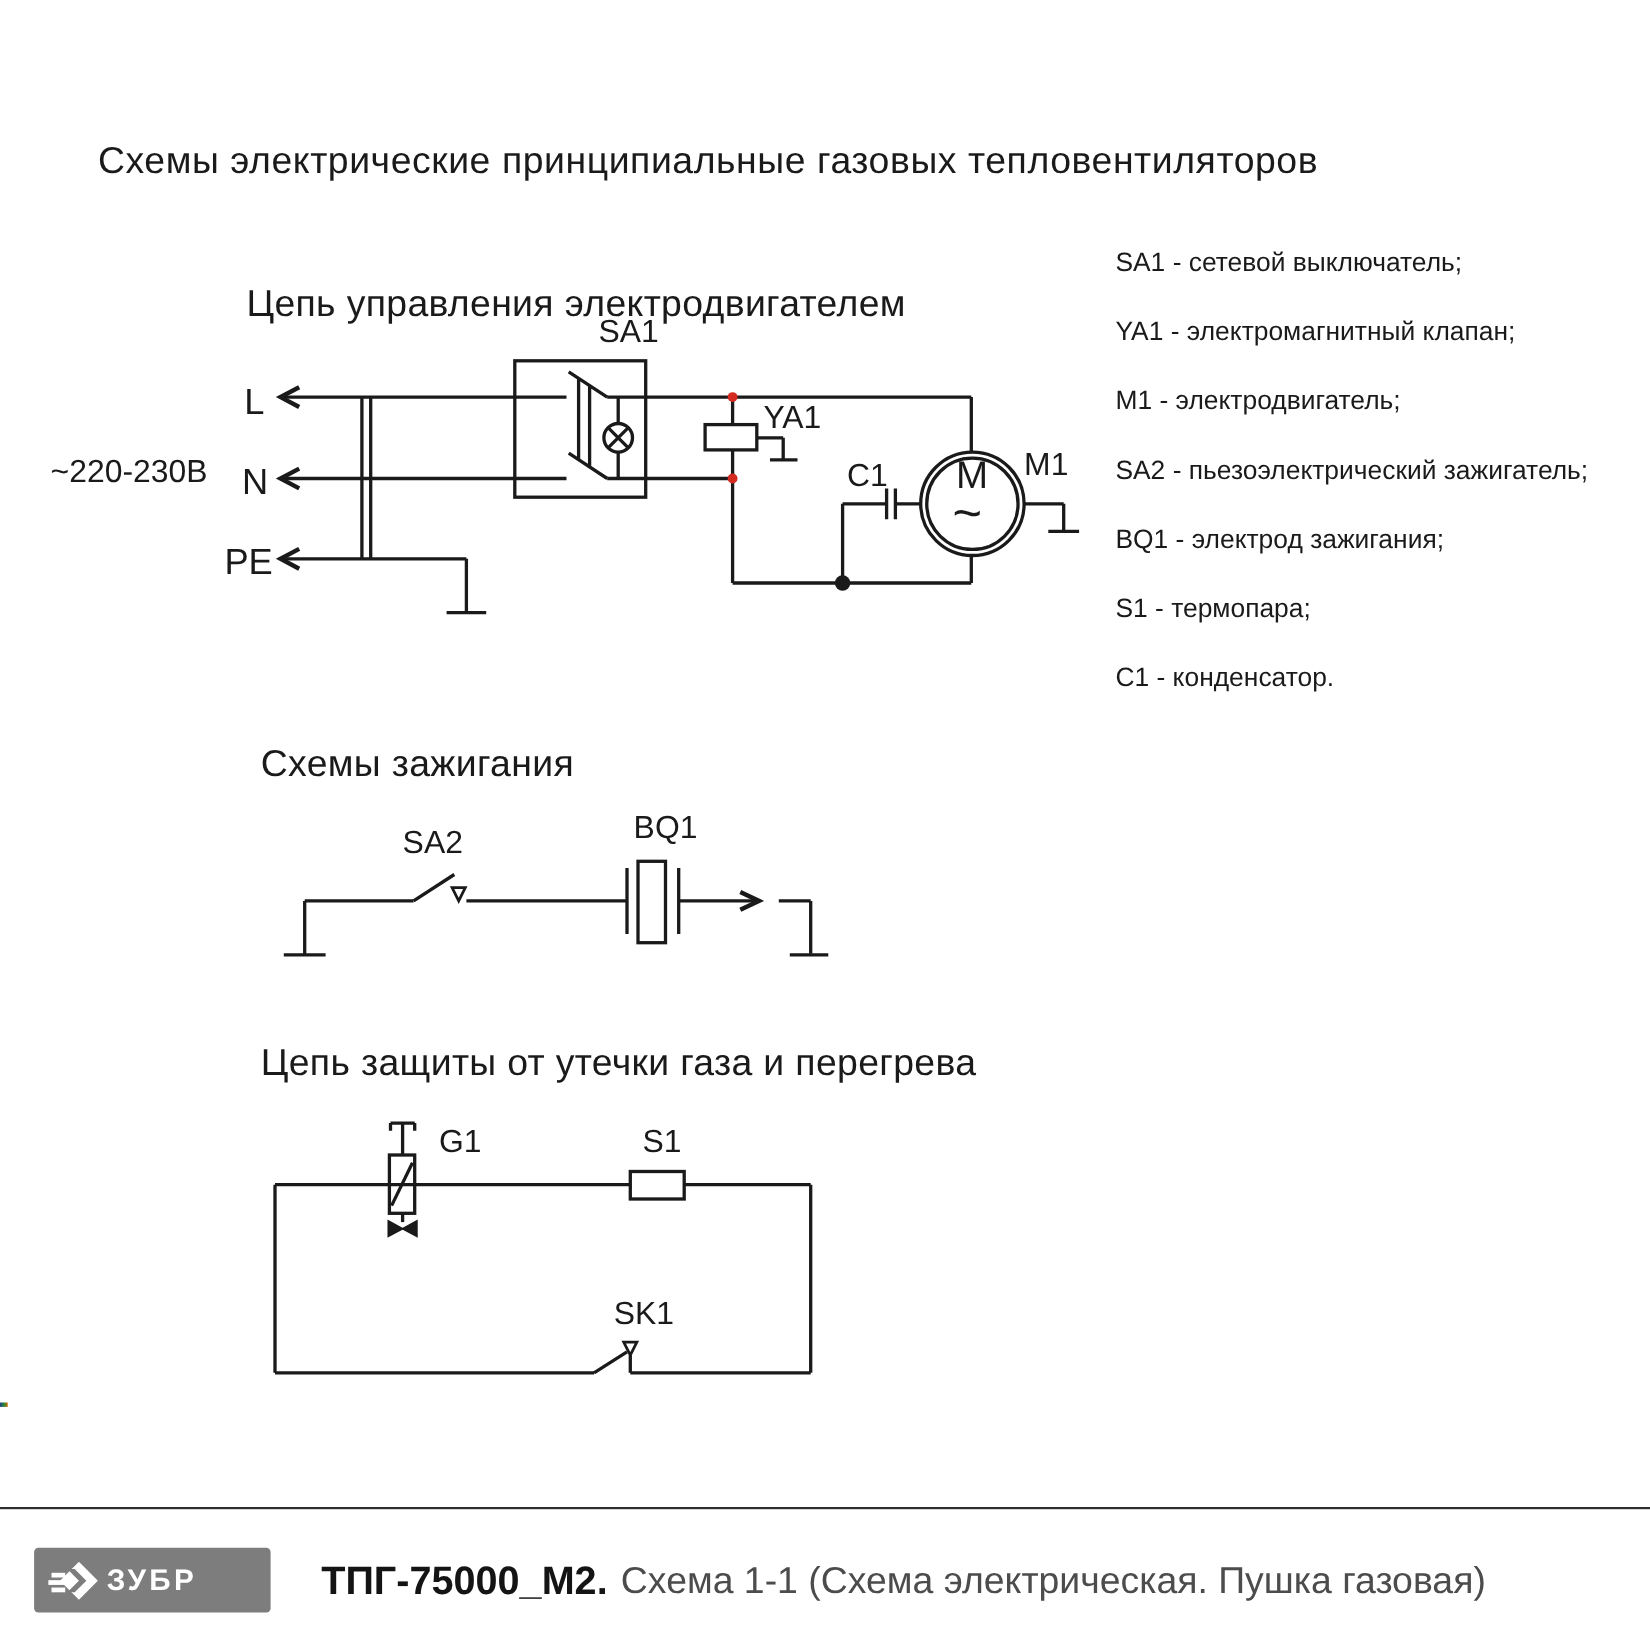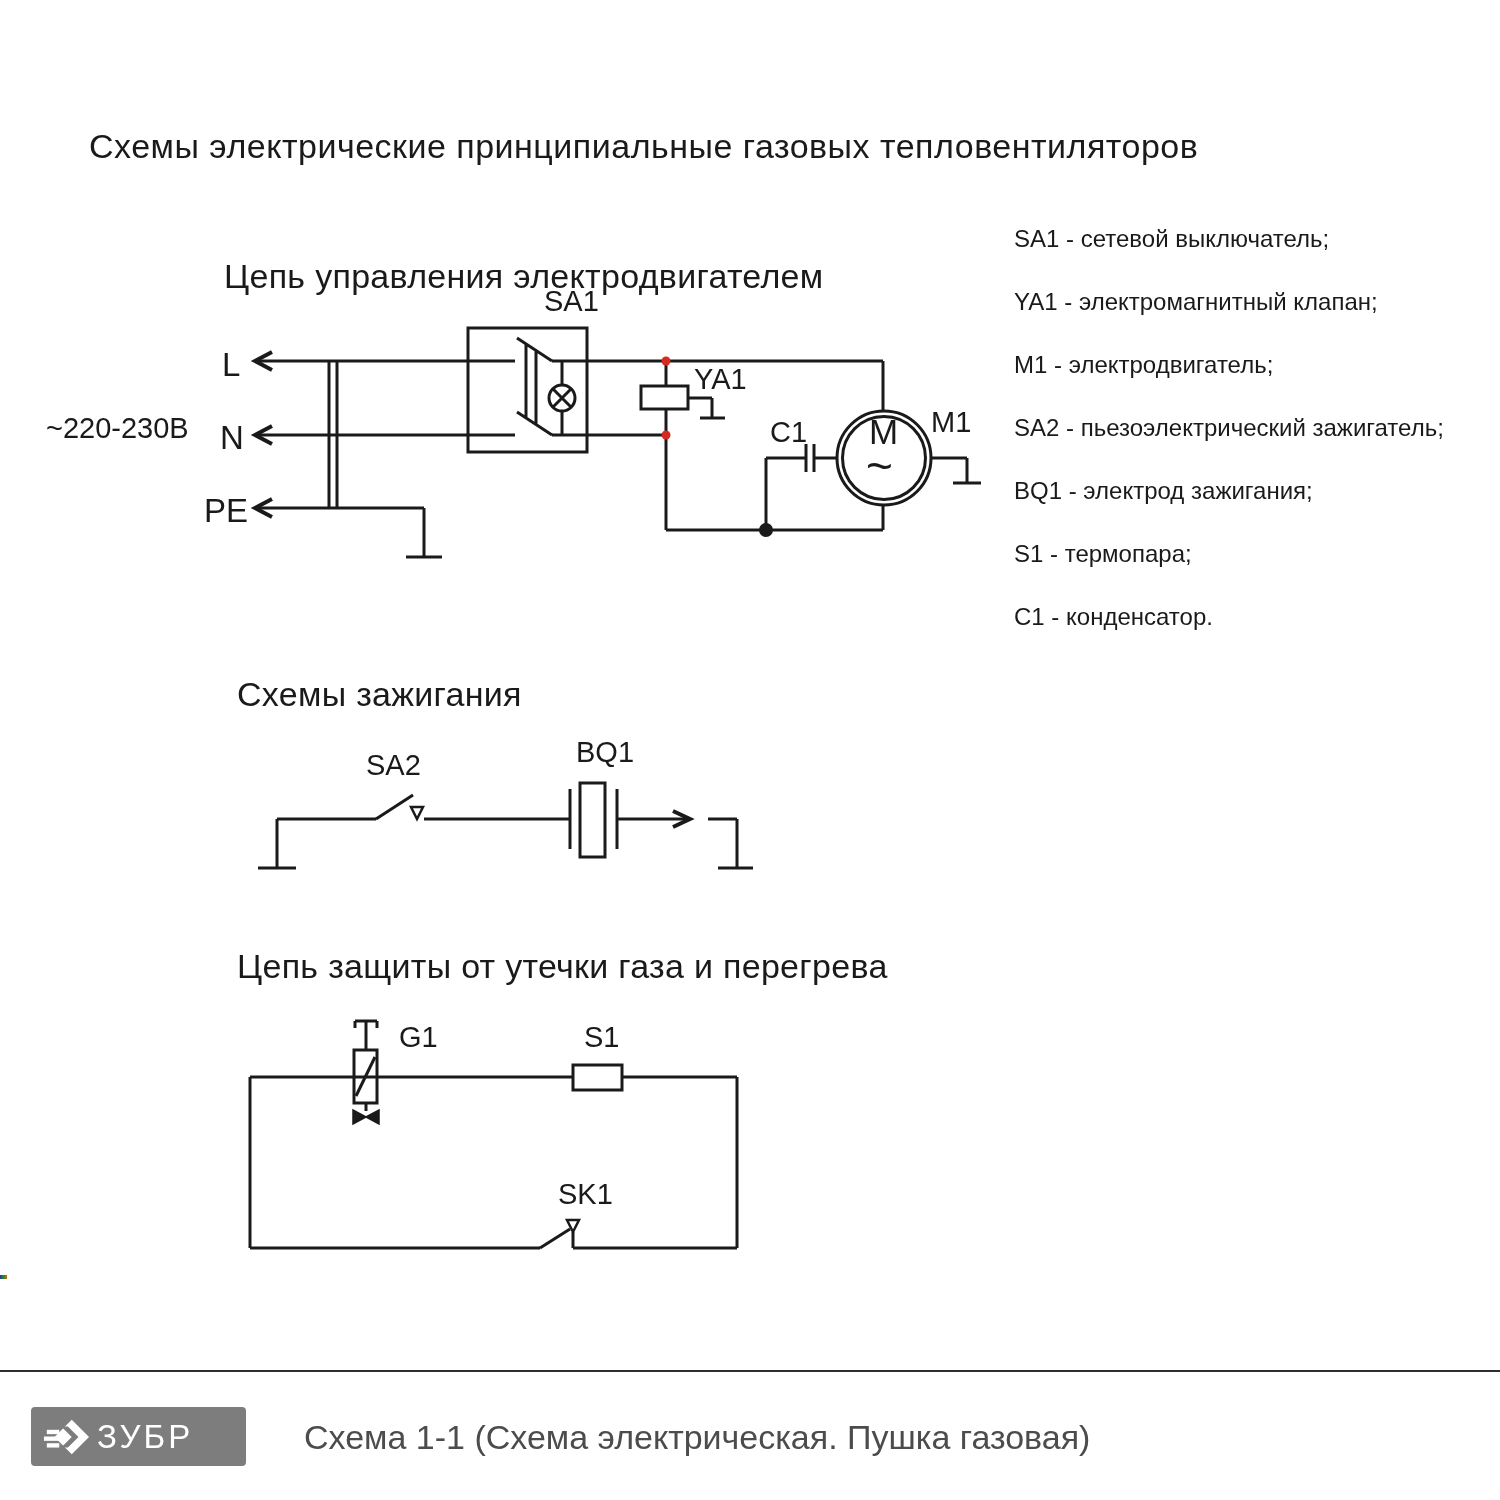--- a/index.html
+++ b/index.html
@@ -15,21 +15,21 @@
   .legend-item{font-size:24px;line-height:26px;margin-bottom:37px;white-space:nowrap;}
   svg text{font-family:"Liberation Sans",sans-serif;fill:#1a1a1a;}
   .clabel{font-size:29px;}
   .plabel{font-size:33px;}
   .vlabel{font-size:29px;}
   .mletter{font-size:35px;}
   .mwave{font-size:46px;}
   .footer-rule{left:0;top:1370px;width:1500px;height:2px;background:#2e2e2e;}
   .logo-box{left:31px;top:1407px;width:215px;height:59px;background:#7d7d7d;border-radius:4px;
             display:flex;align-items:center;padding-left:12px;box-sizing:border-box;}
-  .logo-text{color:#ffffff;font-size:33px;font-weight:400;letter-spacing:3px;margin-left:8px;}
+  .logo-text{color:#ffffff;font-size:27px;font-weight:700;letter-spacing:3px;margin-left:8px;}
   .footer-caption{left:292px;top:1414px;height:46px;display:flex;align-items:center;white-space:nowrap;}
   .model-text{font-size:36px;font-weight:700;color:#141414;}
   .caption-text{font-size:34px;color:#4c4c4c;margin-left:12px;}
   .edge-artifact{left:0;top:1275px;width:7px;height:4px;
                  background:linear-gradient(90deg,#2a3a8a 0%,#1f8a3a 50%,#cc6a00 100%);}
 </style>
 </head>
 <body>
 
 <div>
@@ -145,16 +145,17 @@
       <rect x="4" y="16.5" width="13" height="4.5" fill="#ffffff"></rect>
       <rect x="1" y="23.5" width="16" height="4.5" fill="#ffffff"></rect>
       <rect x="4" y="30.5" width="13" height="4.5" fill="#ffffff"></rect>
       <polygon points="30,6 48,24 30,42 12,24" fill="#ffffff"></polygon>
       <polygon points="19,13 30,24 19,35 26,35 37,24 26,13" fill="#7d7d7d"></polygon>
     </svg>
     <span class="logo-text">ЗУБР</span>
   </div>
 
   <div class="abs footer-caption">
+    <span class="model-text">ТПГ-75000_М2.</span>
     <span class="caption-text">Схема 1-1 (Схема электрическая. Пушка газовая)</span>
   </div>
 
 </div>
 
 </body></html>

